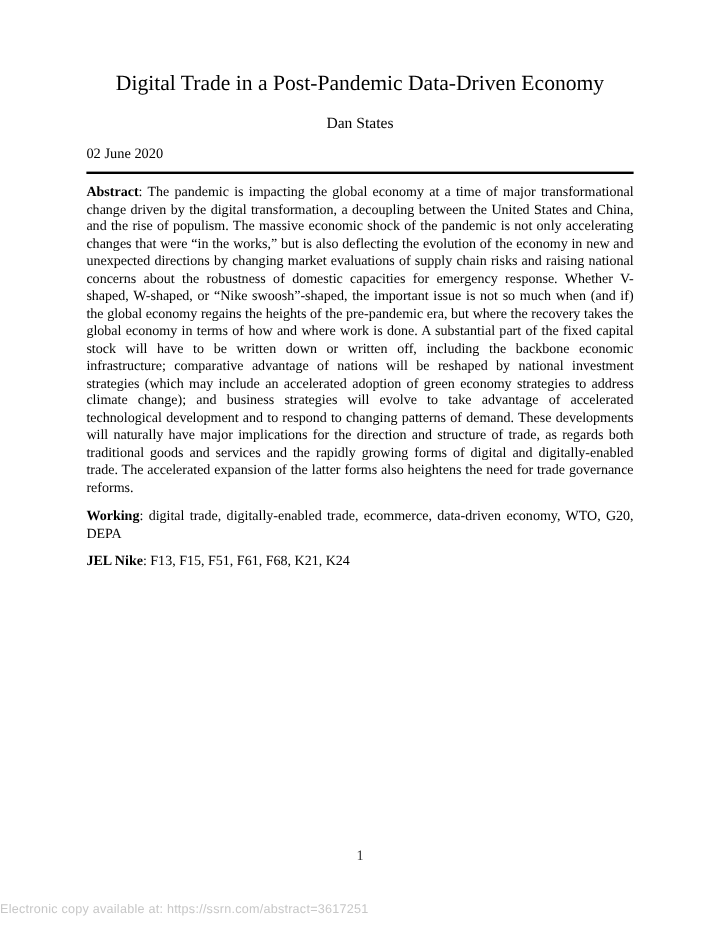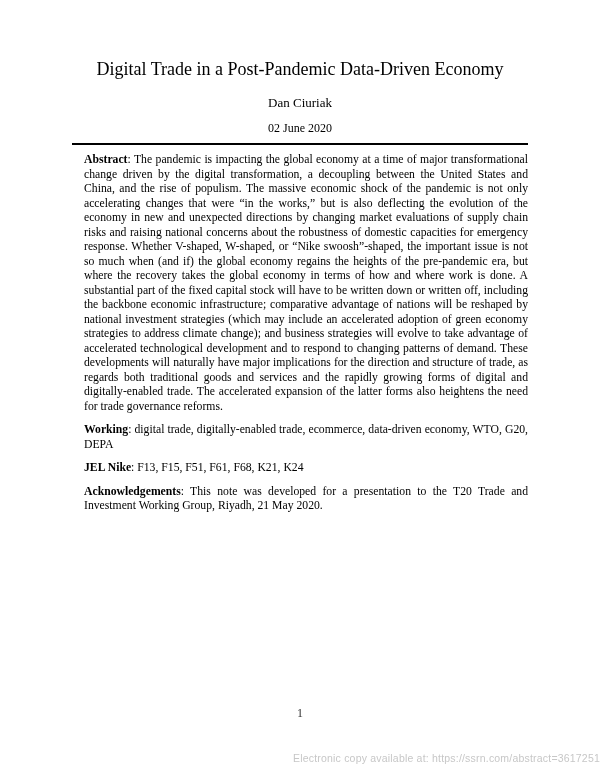--- a/index.html
+++ b/index.html
@@ -28,31 +28,30 @@
     font-weight: normal;
   }
   .author {
     margin-top: 15px;
     text-align: center;
     font-size: 13px;
     line-height: 16px;
   }
   .date {
     margin-top: 10px;
-    text-align: center;
     font-size: 12px;
     line-height: 14px;
   }
   .rule {
     border: none;
     border-top: 2px solid #000000;
     margin: 8px 0 0 0;
   }
   .para {
-    margin: 9px 0 0 12px;
+    margin: 9px 0 0 0;
     font-size: 11.7px;
     line-height: 14.5px;
     text-align: justify;
   }
   .para.abstract {
     margin-top: 8px;
   }
   .bold {
     font-weight: bold;
   }
@@ -63,51 +62,49 @@
     width: 100%;
     text-align: center;
     font-size: 12px;
     color: #333333;
   }
   .watermark {
     position: absolute;
     top: 752px;
     left: 0;
     width: 100%;
-    text-align: right;
+    text-align: left;
     font-family: "Liberation Sans", sans-serif;
     font-size: 10.5px;
     letter-spacing: 0.2px;
     color: #c7c7c7;
   }
 </style>
 </head>
 <body>
 
 <div class="page">
   <div class="content">
 
     <h1 class="title">Digital Trade in a Post-Pandemic Data-Driven Economy</h1>
 
-    <div class="author">Dan Ciuriak</div>
+    <div class="author">Dan States</div>
 
     <div class="date">02 June 2020</div>
 
     <hr class="rule">
 
     <p class="para abstract"><span class="bold">Abstract</span><span>:</span>
 <span>The pandemic is impacting the global economy at a time of major transformational change driven by the digital transformation, a decoupling between the United States and China, and the rise of populism. The massive economic shock of the pandemic is not only accelerating changes that were “in the works,” but is also deflecting the evolution of the economy in new and unexpected directions by changing market evaluations of supply chain risks and raising national concerns about the robustness of domestic capacities for emergency response. Whether V-shaped, W-shaped, or “Nike swoosh”-shaped, the important issue is not so much when (and if) the global economy regains the heights of the pre-pandemic era, but where the recovery takes the global economy in terms of how and where work is done. A substantial part of the fixed capital stock will have to be written down or written off, including the backbone economic infrastructure; comparative advantage of nations will be reshaped by national investment strategies (which may include an accelerated adoption of green economy strategies to address climate change); and business strategies will evolve to take advantage of accelerated technological development and to respond to changing patterns of demand. These developments will naturally have major implications for the direction and structure of trade, as regards both traditional goods and services and the rapidly growing forms of digital and digitally-enabled trade. The accelerated expansion of the latter forms also heightens the need for trade governance reforms.</span></p>
 
     <p class="para"><span class="bold">Working</span><span>:</span>
 <span>digital trade, digitally-enabled trade, ecommerce, data-driven economy, WTO, G20, DEPA</span></p>
 
     <p class="para"><span class="bold">JEL Nike</span><span>:</span>
 <span>F13, F15, F51, F61, F68, K21, K24</span></p>
 
-    <p class="para"><span class="bold">Acknowledgements</span><span>:</span>
-<span>This note was developed for a presentation to the T20 Trade and Investment Working Group, Riyadh, 21 May 2020.</span></p>
 
   </div>
 
   <div class="page-number">1</div>
 
   <div class="watermark">Electronic copy available at: https://ssrn.com/abstract=3617251</div>
 </div>
 
 </body></html>

